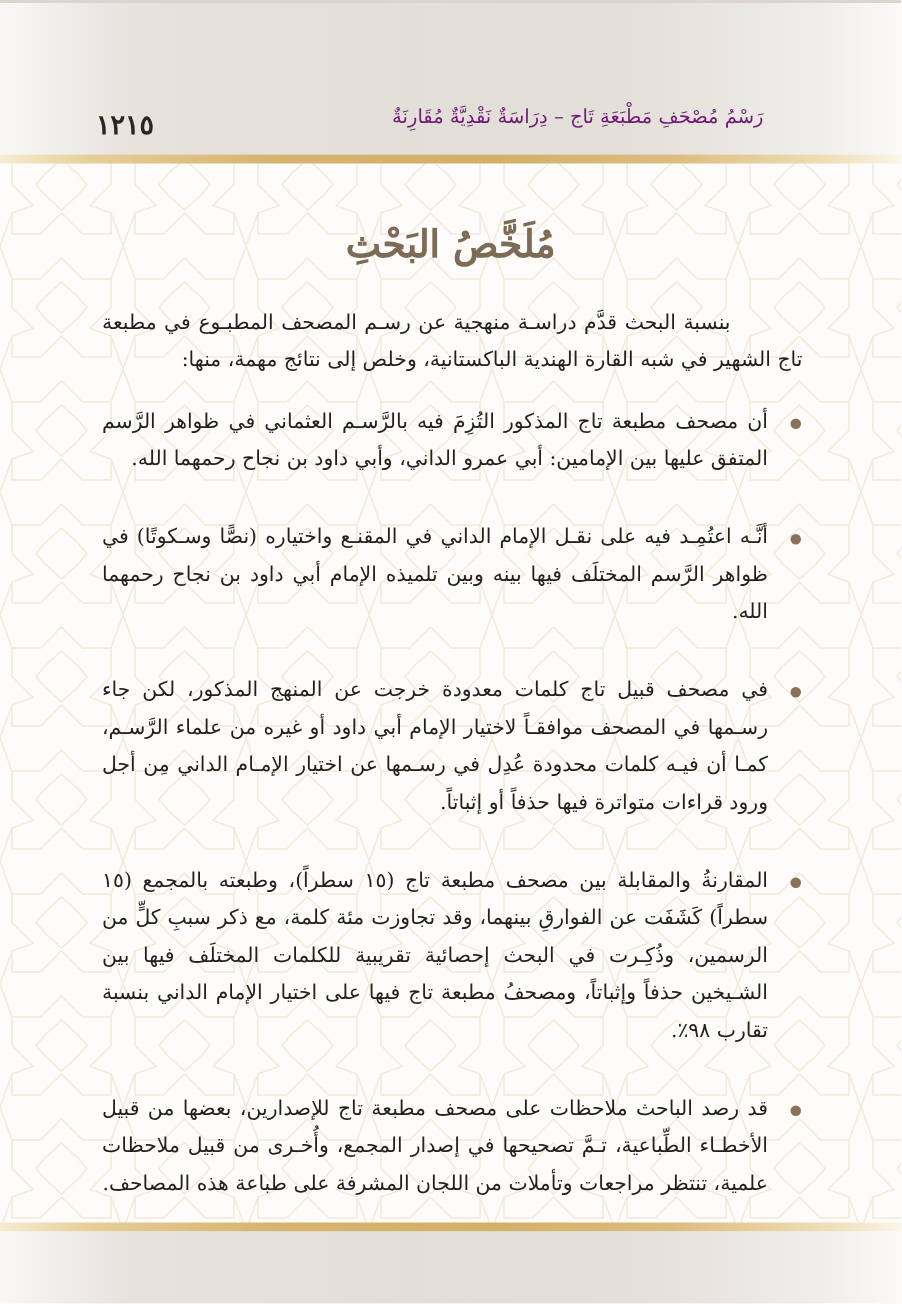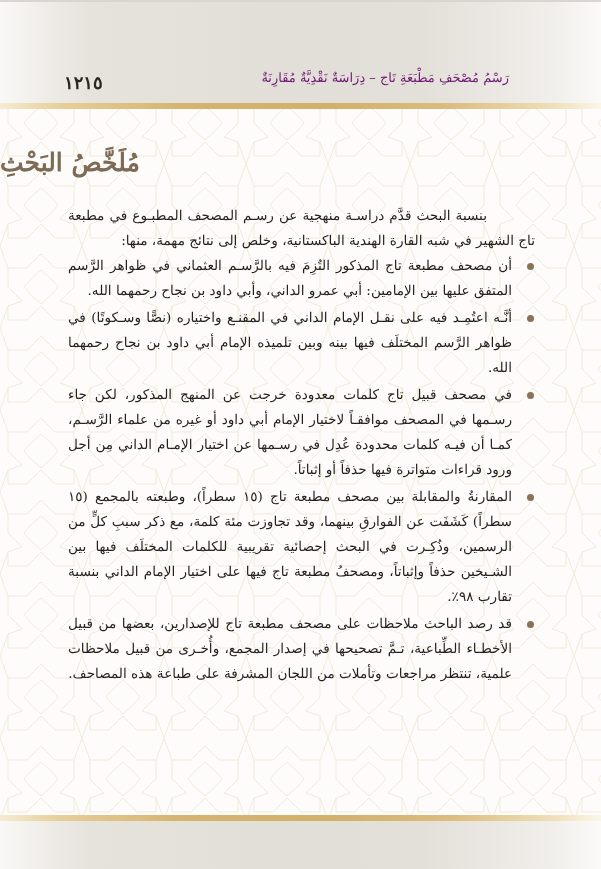--- a/index.html
+++ b/index.html
@@ -60,21 +60,21 @@
       left: 64px;
       font-size: 18px;
       font-weight: bold;
       color: #2a2520;
       direction: ltr;
     }
     .title {
       position: absolute;
       top: 148px;
       left: 0; right: 0;
-      text-align: left;
+      text-align: center;
       font-size: 25px;
       font-weight: bold;
       color: #7d6b55;
     }
     .content {
       position: absolute;
       top: 203px;
       right: 66px;
       left: 68px;
       font-size: 13.6px;
@@ -86,23 +86,23 @@
       text-indent: 48px;
     }
     ul.findings {
       list-style: none;
       margin: 0;
       padding: 0;
     }
     ul.findings li {
       position: relative;
       padding-right: 23px;
-      margin-top: 2px;
+      margin-top: 27px;
     }
-    ul.findings li:first-child { margin-top: 0; }
+    ul.findings li:first-child { margin-top: 16px; }
     .bullet {
       position: absolute;
       right: 1px;
       top: 10px;
       width: 7px;
       height: 7px;
       border-radius: 50%;
       background: #8a7257;
     }
   </style>

